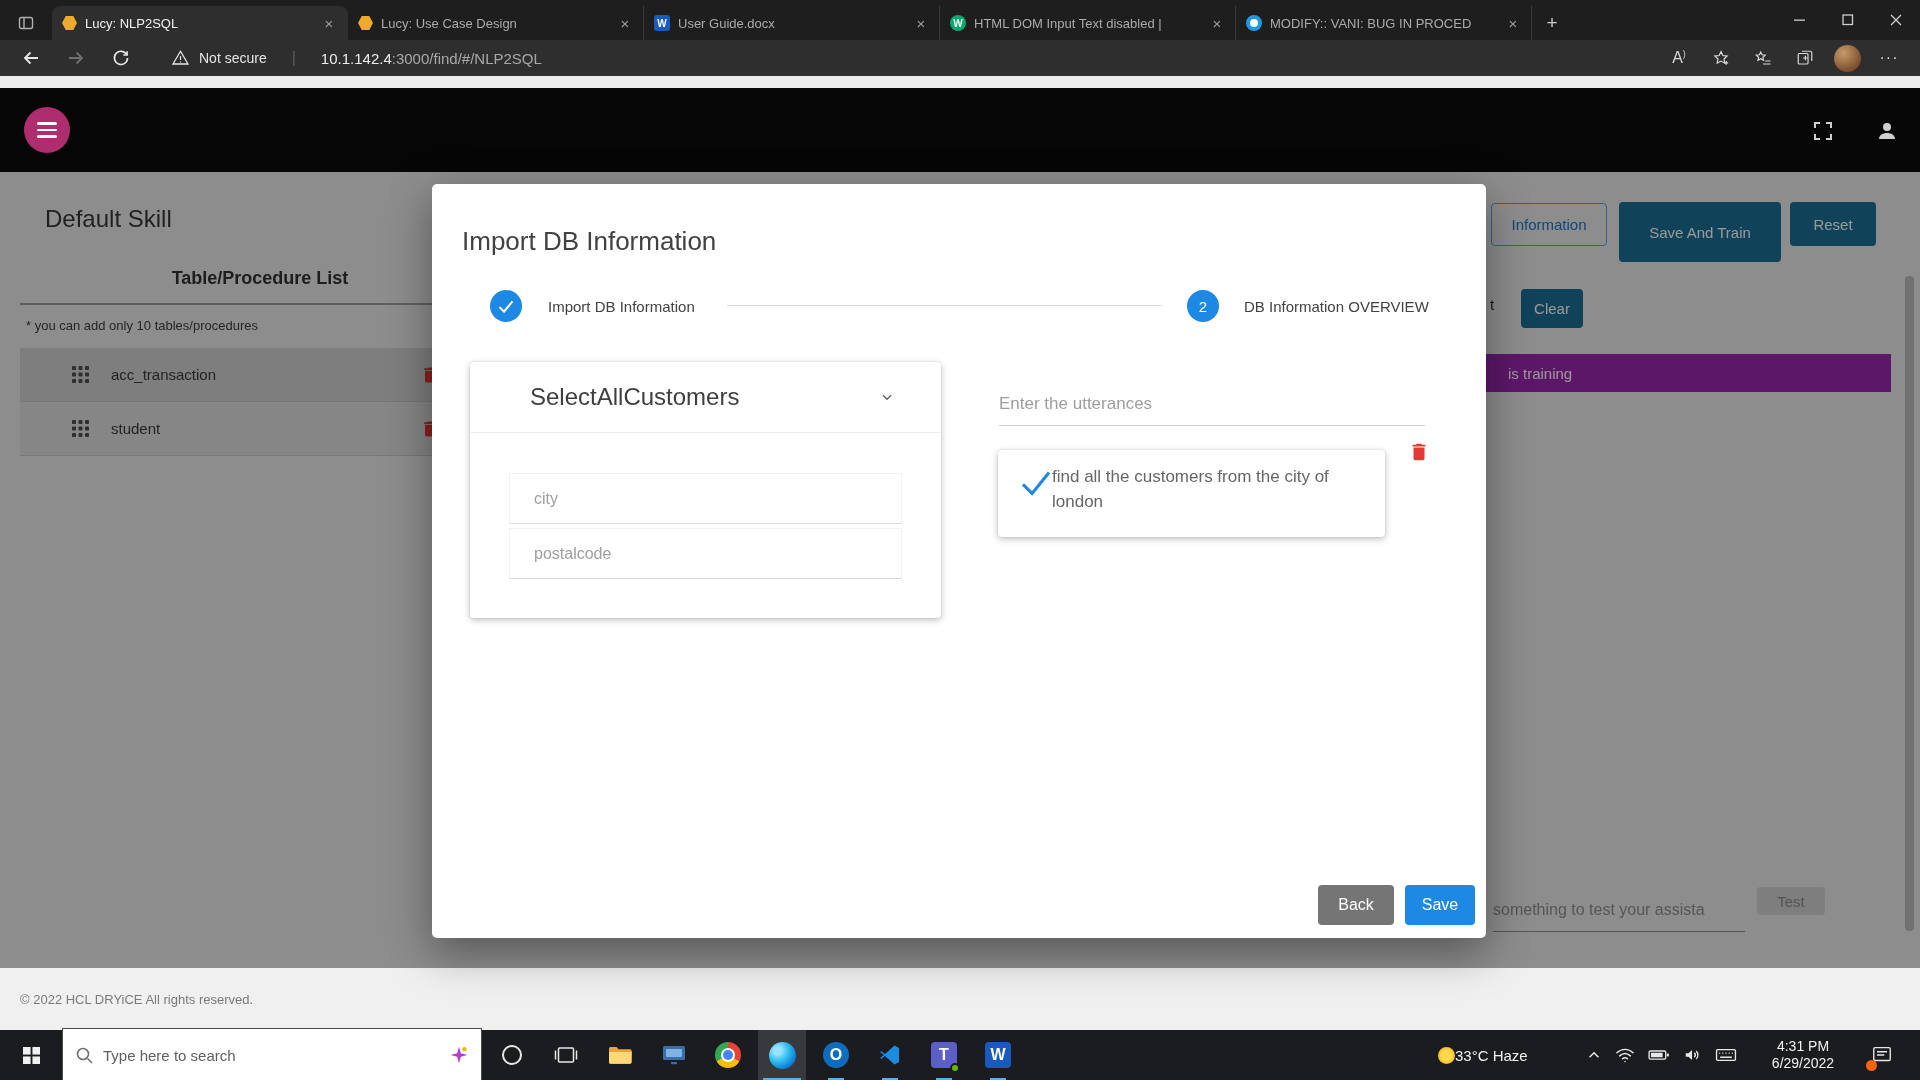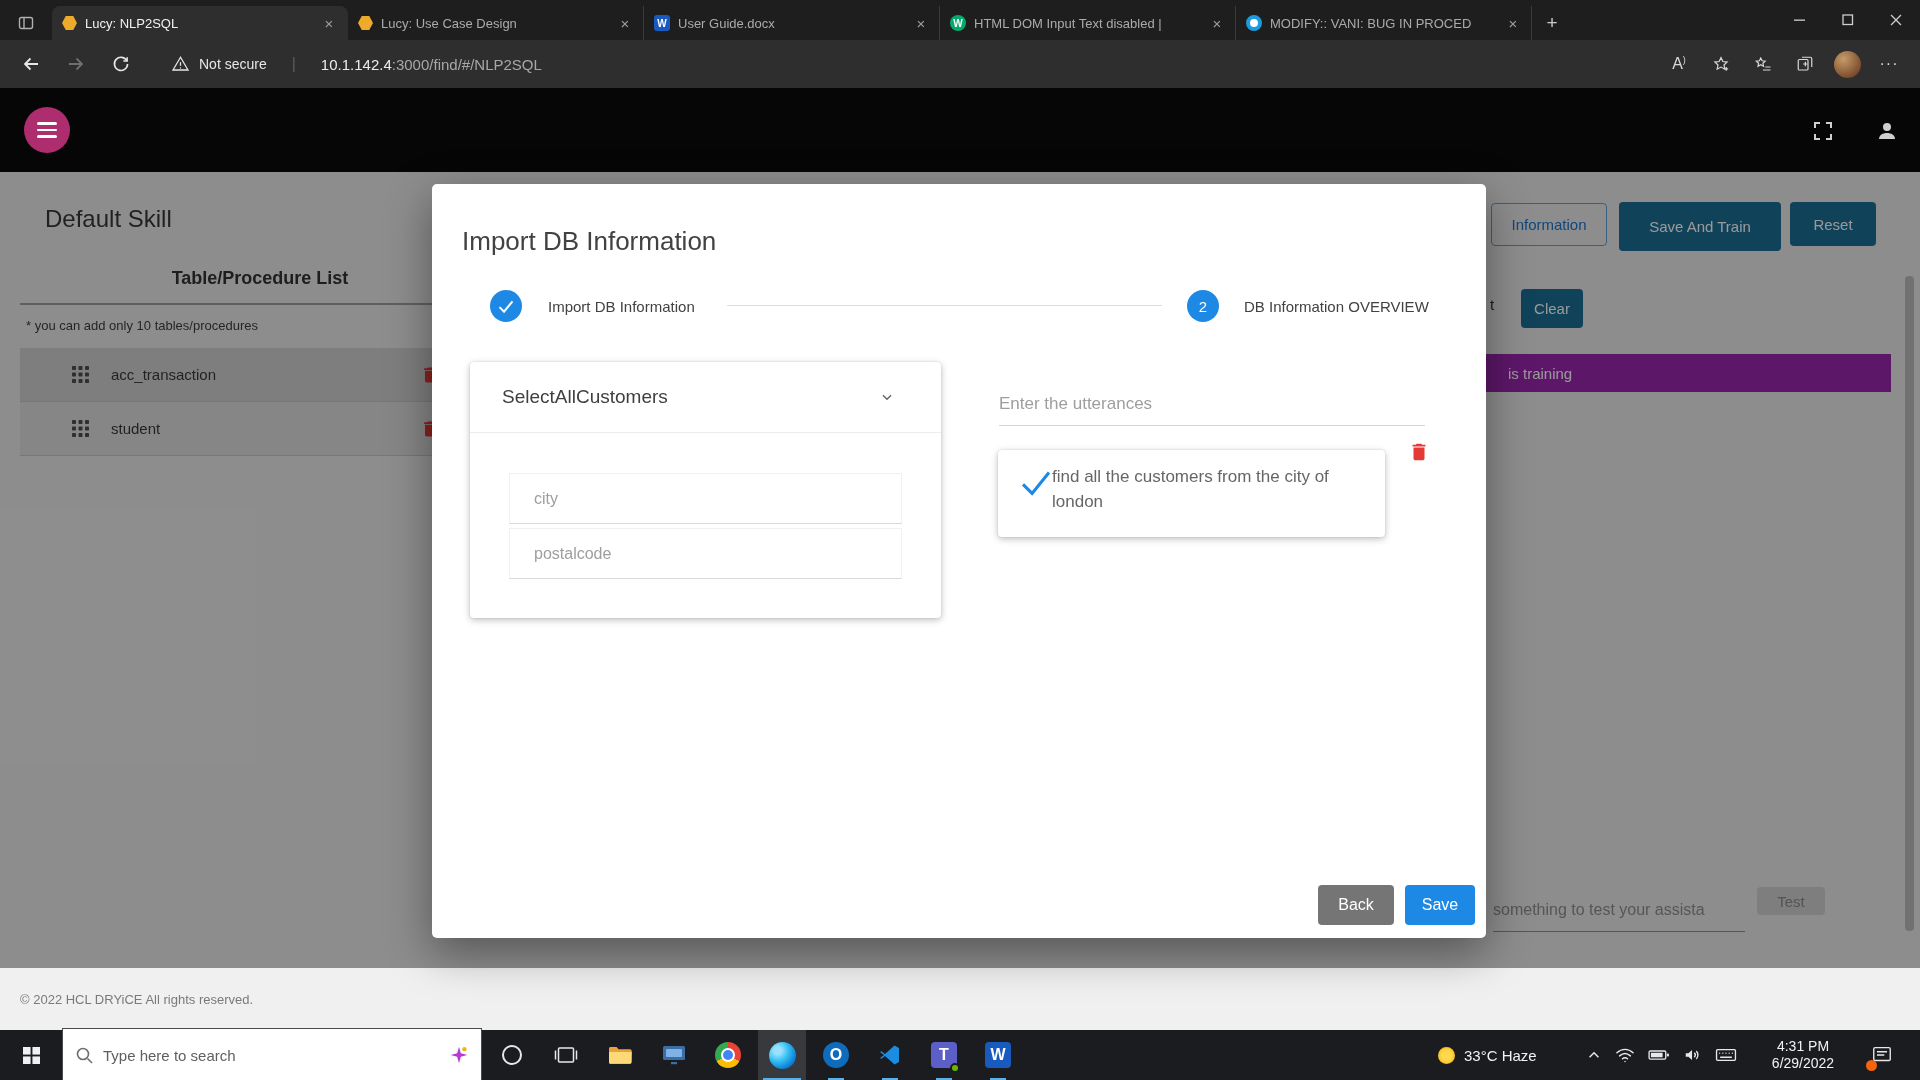--- a/index.html
+++ b/index.html
@@ -18,21 +18,21 @@
   .fav{width:16px;height:16px;flex:none;}
   .fav-lucy{width:15px;height:14px;background:#edaa2b;clip-path:polygon(25% 0,75% 0,100% 50%,75% 100%,25% 100%,0 50%);}
   .fav-word{border-radius:3px;background:#185abd;color:#fff;font-size:10px;font-weight:bold;}
   .fav-w3{border-radius:50%;background:#04aa6d;color:#fff;font-size:10px;font-weight:bold;}
   .fav-alm{border-radius:50%;background:#fff;border:4px solid #1e9be0;}
   .newtab{width:40px;height:34px;color:#c9c9c9;font-size:19px;}
   .wincontrols{margin-left:auto;display:flex;height:40px;}
   .winbtn{width:48px;height:40px;}
 
   
-  .toolbar{position:absolute;top:40px;left:0;right:0;height:48px;background:#2e2e2e;display:flex;align-items:center;padding:0 14px;color:#e4e4e4;gap:11px;}
+  .toolbar{position:absolute;top:40px;left:0;right:0;height:36px;background:#2e2e2e;display:flex;align-items:center;padding:0 14px;color:#e4e4e4;gap:11px;}
   .navbtn{width:34px;height:34px;border-radius:4px;flex:none;}
   .security{display:flex;align-items:center;gap:9px;margin-left:22px;font-size:14px;color:#e6e6e6;}
   .urlsep{color:#5c5c5c;margin:0 14px;font-size:16px;}
   .url{font-size:15px;white-space:nowrap;}
   .url .host{color:#ececec;}
   .url .rest{color:#a8a8a8;}
   .toolright{margin-left:auto;display:flex;align-items:center;gap:8px;}
   .tricon{width:34px;height:34px;color:#d8d8d8;font-size:16px;}
   .avatar{width:27px;height:27px;border-radius:50%;background:radial-gradient(circle at 35% 30%,#c79b6b,#7a4a2a 75%);}
 
@@ -49,41 +49,41 @@
   .paneltitle{position:absolute;left:20px;top:96px;width:480px;text-align:center;font-size:18px;font-weight:700;color:#333;}
   .panelline{position:absolute;left:20px;top:131px;width:600px;border-bottom:2px solid #9e9e9e;}
   .panelnote{position:absolute;left:26px;top:146px;font-size:13px;color:#3d3d3d;}
   .tablelist{position:absolute;left:20px;top:176px;width:600px;}
   .trow{position:relative;height:54px;display:flex;align-items:center;background:#e0e0e0;border-bottom:1px solid #c6c6c6;padding-left:52px;gap:22px;font-size:15px;color:#3a3a3a;}
   .trow.selected{background:#d3d3d3;}
   .trow .trash{position:absolute;left:400px;top:16px;width:20px;height:22px;}
   .btn{border:none;border-radius:4px;color:#fff;font-size:15px;font-weight:500;cursor:pointer;position:absolute;}
   .btn-teal{background:#1b6e96;}
   .btn-info{left:1491px;top:31px;width:116px;height:43px;background:transparent;border:1px solid rgba(25,118,210,0.65);color:#1976d2;}
-  .btn-savetrain{left:1619px;top:30px;width:162px;height:49px;}
+  .btn-savetrain{left:1619px;top:30px;width:162px;height:60px;}
   .btn-reset{left:1790px;top:30px;width:86px;height:44px;}
   .btn-clear{left:1521px;top:117px;width:62px;height:39px;}
   .fragment-t{position:absolute;left:1490px;top:124px;font-size:15px;color:#2f2f2f;}
   .trainbanner{position:absolute;left:1400px;top:182px;width:491px;height:38px;background:#9c27b0;display:flex;align-items:center;padding-left:108px;color:#fff;font-size:15px;}
   .testinput{position:absolute;left:1493px;top:716px;width:252px;height:44px;background:transparent;border:none;border-bottom:1px solid #8f8f8f;font-size:16px;color:#333;}
   .testinput::placeholder{color:#8f8f8f;}
   .btn-test{left:1757px;top:715px;width:68px;height:28px;background:#d2d2d2;color:#8c8c8c;font-weight:400;}
   .pagescroll{position:absolute;left:1905px;top:104px;width:9px;height:655px;background:#bdbdbd;border-radius:4px;}
 
   
   .footer{position:absolute;top:968px;left:0;right:0;height:62px;background:#f0f0f0;display:flex;align-items:center;padding-left:20px;font-size:13px;color:#7a7a7a;}
 
   
   .modal{position:absolute;left:432px;top:184px;width:1054px;height:754px;background:#fff;border-radius:5px;box-shadow:0 14px 45px rgba(0,0,0,0.4);z-index:10;}
   .modaltitle{position:absolute;left:30px;top:42px;font-size:26px;font-weight:500;color:#424242;}
   .stepcircle{position:absolute;top:106px;width:32px;height:32px;border-radius:50%;background:#1e88e5;color:#fff;font-size:15px;}
   .steplabel{position:absolute;top:114px;font-size:15px;color:#424242;}
   .connector{position:absolute;left:295px;top:121px;width:435px;height:1px;background:#dedede;}
   .dbcard{position:absolute;left:38px;top:178px;width:471px;height:256px;background:#fff;border-radius:4px;box-shadow:0 2px 7px rgba(0,0,0,0.26),0 0 2px rgba(0,0,0,0.12);}
-  .dbcard-header{height:71px;display:flex;align-items:center;padding:0 46px 0 32px;font-size:19px;font-weight:500;color:#3f3f3f;border-bottom:1px solid #ededed;}
+  .dbcard-header{height:71px;display:flex;align-items:center;padding:0 46px 0 60px;font-size:24px;font-weight:500;color:#3f3f3f;border-bottom:1px solid #ededed;}
   .dbcard-header .chev{margin-left:auto;width:16px;height:16px;}
   .dbfield{position:absolute;left:39px;width:393px;height:51px;background:#fff;border:1px solid #f1f1f1;border-bottom:1px solid #d9d9d9;display:flex;align-items:center;padding-left:24px;font-size:16px;color:#9e9e9e;}
   .uttinput{position:absolute;left:567px;top:198px;width:426px;height:44px;border:none;border-bottom:1px solid #d4d4d4;font-size:17px;color:#424242;background:transparent;}
   .uttinput::placeholder{color:#9e9e9e;}
   .uttdel{position:absolute;left:976px;top:256px;width:22px;height:24px;cursor:pointer;}
   .uttcard{position:absolute;left:566px;top:266px;width:387px;height:87px;background:#fff;border-radius:4px;box-shadow:0 2px 7px rgba(0,0,0,0.26),0 0 2px rgba(0,0,0,0.12);display:flex;padding:14px 18px 0 22px;}
   .uttcheck{flex:none;width:32px;height:26px;margin-top:6px;}
   .utttext{font-size:17px;color:#666;line-height:25px;width:300px;}
   .btn-back{left:886px;top:701px;width:76px;height:40px;background:#757575;font-size:16px;}
   .btn-save{left:973px;top:701px;width:70px;height:40px;background:#1e88e5;font-size:16px;}
@@ -98,21 +98,21 @@
   .tbtn.active{background:rgba(255,255,255,0.13);}
   .tbtn.active::after{content:'';position:absolute;bottom:0;left:5px;right:5px;height:2px;background:#5ab0e8;}
   .tbtn.running::after{content:'';position:absolute;bottom:0;left:16px;right:16px;height:2px;background:#5ab0e8;}
   .appsq{width:26px;height:26px;border-radius:4px;color:#fff;font-weight:bold;font-size:16px;}
   .chromeicon{width:26px;height:26px;border-radius:50%;background:conic-gradient(#ea4335 0 120deg,#fbbc05 120deg 240deg,#34a853 240deg 360deg);position:relative;}
   .chromeicon::before{content:'';position:absolute;inset:6px;border-radius:50%;background:#fff;}
   .chromeicon::after{content:'';position:absolute;inset:8px;border-radius:50%;background:#4285f4;}
   .edgeicon{width:27px;height:27px;border-radius:50%;background:radial-gradient(circle at 32% 32%,#9be1ff 0 14%,#35c1f1 40%,#0d7ed9 72%,#0a57a0 100%);}
   .cortana{width:20px;height:20px;border-radius:50%;border:2.5px solid #e8e8e8;}
   .presence{position:absolute;right:8px;bottom:7px;width:10px;height:10px;border-radius:50%;background:#6bb700;border:2px solid #1b1c20;}
-  .weather{position:absolute;left:1438px;top:0;height:50px;display:flex;align-items:center;gap:9px;color:#f2f2f2;font-size:15px;}
+  .weather{position:absolute;left:1438px;top:0;height:50px;display:flex;align-items:center;color:#f2f2f2;font-size:15px;}
   .sun{width:17px;height:17px;border-radius:50%;background:radial-gradient(circle,#ffd84d 40%,#f0a500);}
   .trayicons{position:absolute;left:1586px;top:0;height:50px;display:flex;align-items:center;gap:13px;}
   .trayicons svg{display:block;}
   .clock{position:absolute;left:1757px;top:8px;width:92px;text-align:center;color:#f2f2f2;font-size:14px;line-height:17px;}
   .actioncenter{position:absolute;left:1858px;top:0;width:48px;height:50px;}
   .badge{position:absolute;left:8px;bottom:9px;width:11px;height:11px;border-radius:50%;background:#f7630c;}
 </style>
 </head>
 <body>
 

